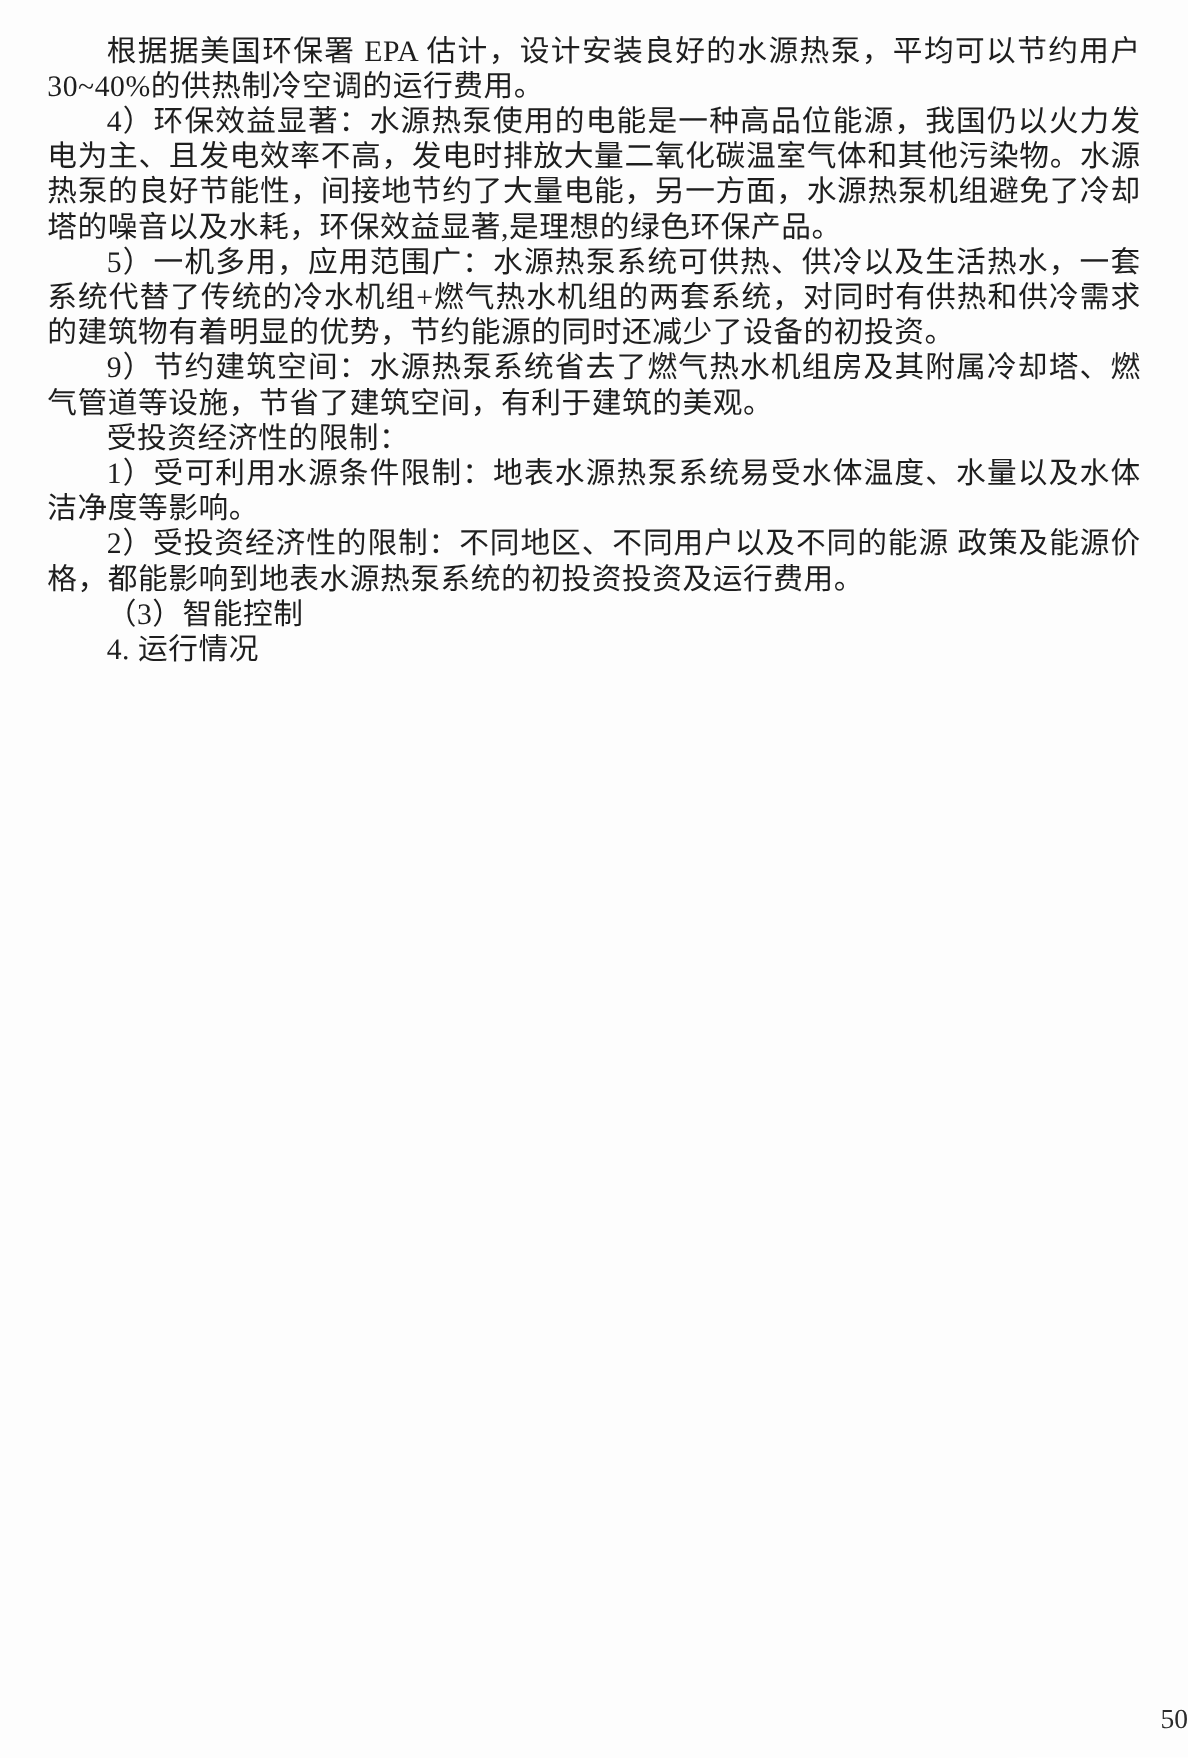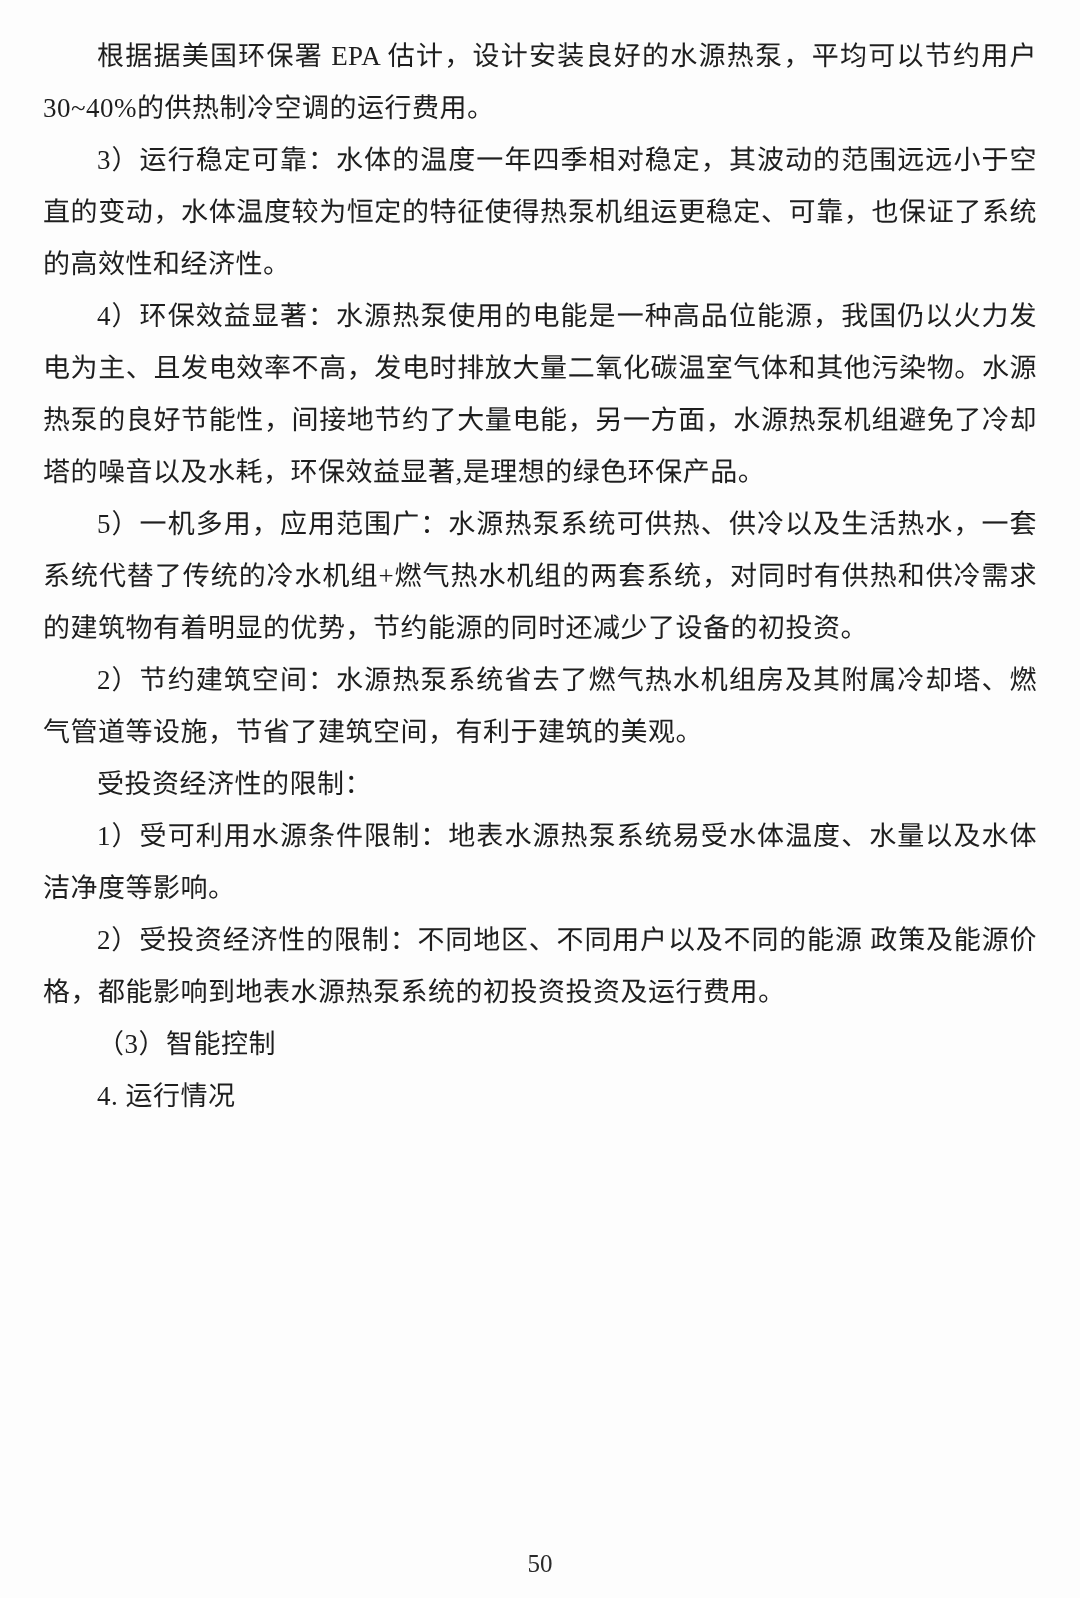--- a/index.html
+++ b/index.html
@@ -16,49 +16,48 @@
       font-family: "Liberation Serif", "DejaVu Serif", serif;
       overflow: hidden;
       box-sizing: border-box;
     }
     .content {
       position: absolute;
       top: 30px;
       left: 43px;
       width: 994px;
       font-size: 27px;
-      line-height: 52px;
+      line-height: 32px;
       text-align: justify;
       letter-spacing: 0.5px;
     }
     .content p {
       margin: 0;
       padding: 0;
       text-indent: 2em;
     }
     .page-footer {
       position: absolute;
       bottom: 20px;
       left: 0;
       width: 100%;
-      text-align: center;
+      text-align: right;
       font-size: 25px;
       color: #2a2a2a;
     }
   </style>
 </head>
 <body>
 
 <div class="page">
   <div class="content">
     <p>根据据美国环保署 EPA 估计，设计安装良好的水源热泵，平均可以节约用户30~40%的供热制冷空调的运行费用。</p>
-    <p>3）运行稳定可靠：水体的温度一年四季相对稳定，其波动的范围远远小于空直的变动，水体温度较为恒定的特征使得热泵机组运更稳定、可靠，也保证了系统的高效性和经济性。</p>
     <p>4）环保效益显著：水源热泵使用的电能是一种高品位能源，我国仍以火力发电为主、且发电效率不高，发电时排放大量二氧化碳温室气体和其他污染物。水源热泵的良好节能性，间接地节约了大量电能，另一方面，水源热泵机组避免了冷却塔的噪音以及水耗，环保效益显著,是理想的绿色环保产品。</p>
     <p>5）一机多用，应用范围广：水源热泵系统可供热、供冷以及生活热水，一套系统代替了传统的冷水机组+燃气热水机组的两套系统，对同时有供热和供冷需求的建筑物有着明显的优势，节约能源的同时还减少了设备的初投资。</p>
-    <p>2）节约建筑空间：水源热泵系统省去了燃气热水机组房及其附属冷却塔、燃气管道等设施，节省了建筑空间，有利于建筑的美观。</p>
+    <p>9）节约建筑空间：水源热泵系统省去了燃气热水机组房及其附属冷却塔、燃气管道等设施，节省了建筑空间，有利于建筑的美观。</p>
     <p>受投资经济性的限制：</p>
     <p>1）受可利用水源条件限制：地表水源热泵系统易受水体温度、水量以及水体洁净度等影响。</p>
     <p>2）受投资经济性的限制：不同地区、不同用户以及不同的能源 政策及能源价格，都能影响到地表水源热泵系统的初投资投资及运行费用。</p>
     <p>（3）智能控制</p>
     <p>4. 运行情况</p>
   </div>
   <div class="page-footer">50</div>
 </div>
 
 </body></html>

